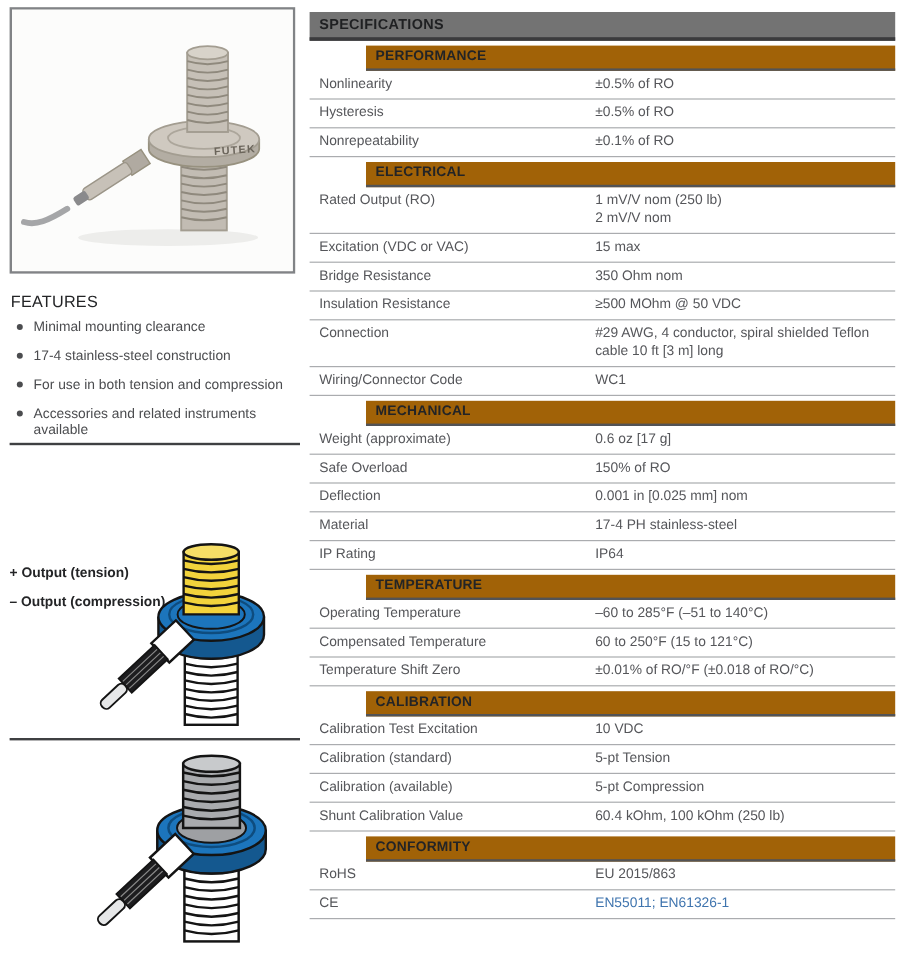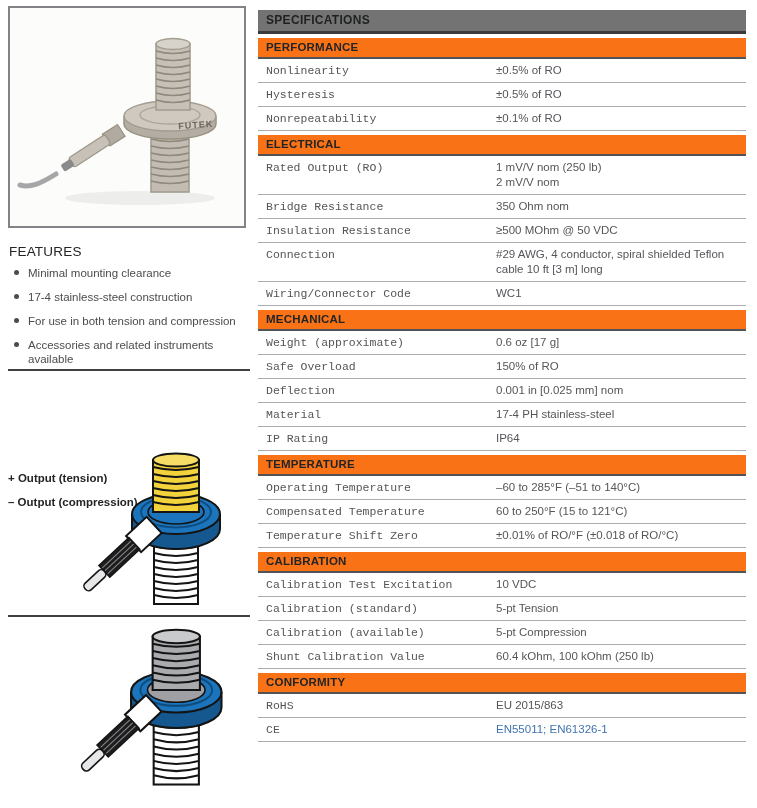--- a/index.html
+++ b/index.html
@@ -34,26 +34,26 @@
   .output-note { font-size:11.5px; font-weight:bold; color:#232426; margin-bottom:12px; }
 
   .diagram { position:absolute; }
   .diagram-1 { left:58px; top:450px; }
   .diagram-2 { left:55px; top:624px; }
 
   
   .spec-table { position:absolute; left:258px; top:10px; width:488px; }
   .title-bar { background:#737373; height:21px; line-height:21px; border-bottom:3px solid #3b3b3d;
                font-size:12px; font-weight:bold; color:#1f2022; padding-left:8px; letter-spacing:.3px; }
-  .section-bar { background:#f97316; height:19px; line-height:19px; border-bottom:2px solid #525356;
+  .section-bar { background:#a16207; height:19px; line-height:19px; border-bottom:2px solid #525356;
                  margin-top:4px; font-size:11.5px; font-weight:bold; color:#232426; padding-left:8px;
-                 letter-spacing:.2px; }
+                 letter-spacing:.2px;margin-left:47px; }
   .spec-row { display:flex; border-bottom:1px solid #aaacaf; padding:4px 0; }
   .spec-row .label { width:230px; padding-left:8px; flex:none; font-size:11.5px;
-                     line-height:15px; color:#55565a;font-family:Liberation Mono, monospace; }
+                     line-height:15px; color:#55565a; }
   .spec-row .value { flex:1; font-size:11.5px; line-height:15px; color:#55565a;
                      white-space:pre-line; padding-right:4px; }
   .spec-row .value.link { color:#3f74ae; cursor:pointer; }
 </style>
 </head>
 <body>
 
 <div class="page">
 
   <div class="photo-box">
@@ -235,20 +235,24 @@
 
     <div>
       <div class="section-bar">ELECTRICAL</div>
       <div class="rows-host">
     <div class="spec-row">
       <div class="label">Rated Output (RO)</div>
       <div class="value">1 mV/V nom (250 lb)
 2 mV/V nom</div>
     </div>
 
+    <div class="spec-row">
+      <div class="label">Excitation (VDC or VAC)</div>
+      <div class="value">15 max</div>
+    </div>
 
     <div class="spec-row">
       <div class="label">Bridge Resistance</div>
       <div class="value">350 Ohm nom</div>
     </div>
 
     <div class="spec-row">
       <div class="label">Insulation Resistance</div>
       <div class="value">≥500 MOhm @ 50 VDC</div>
     </div>

